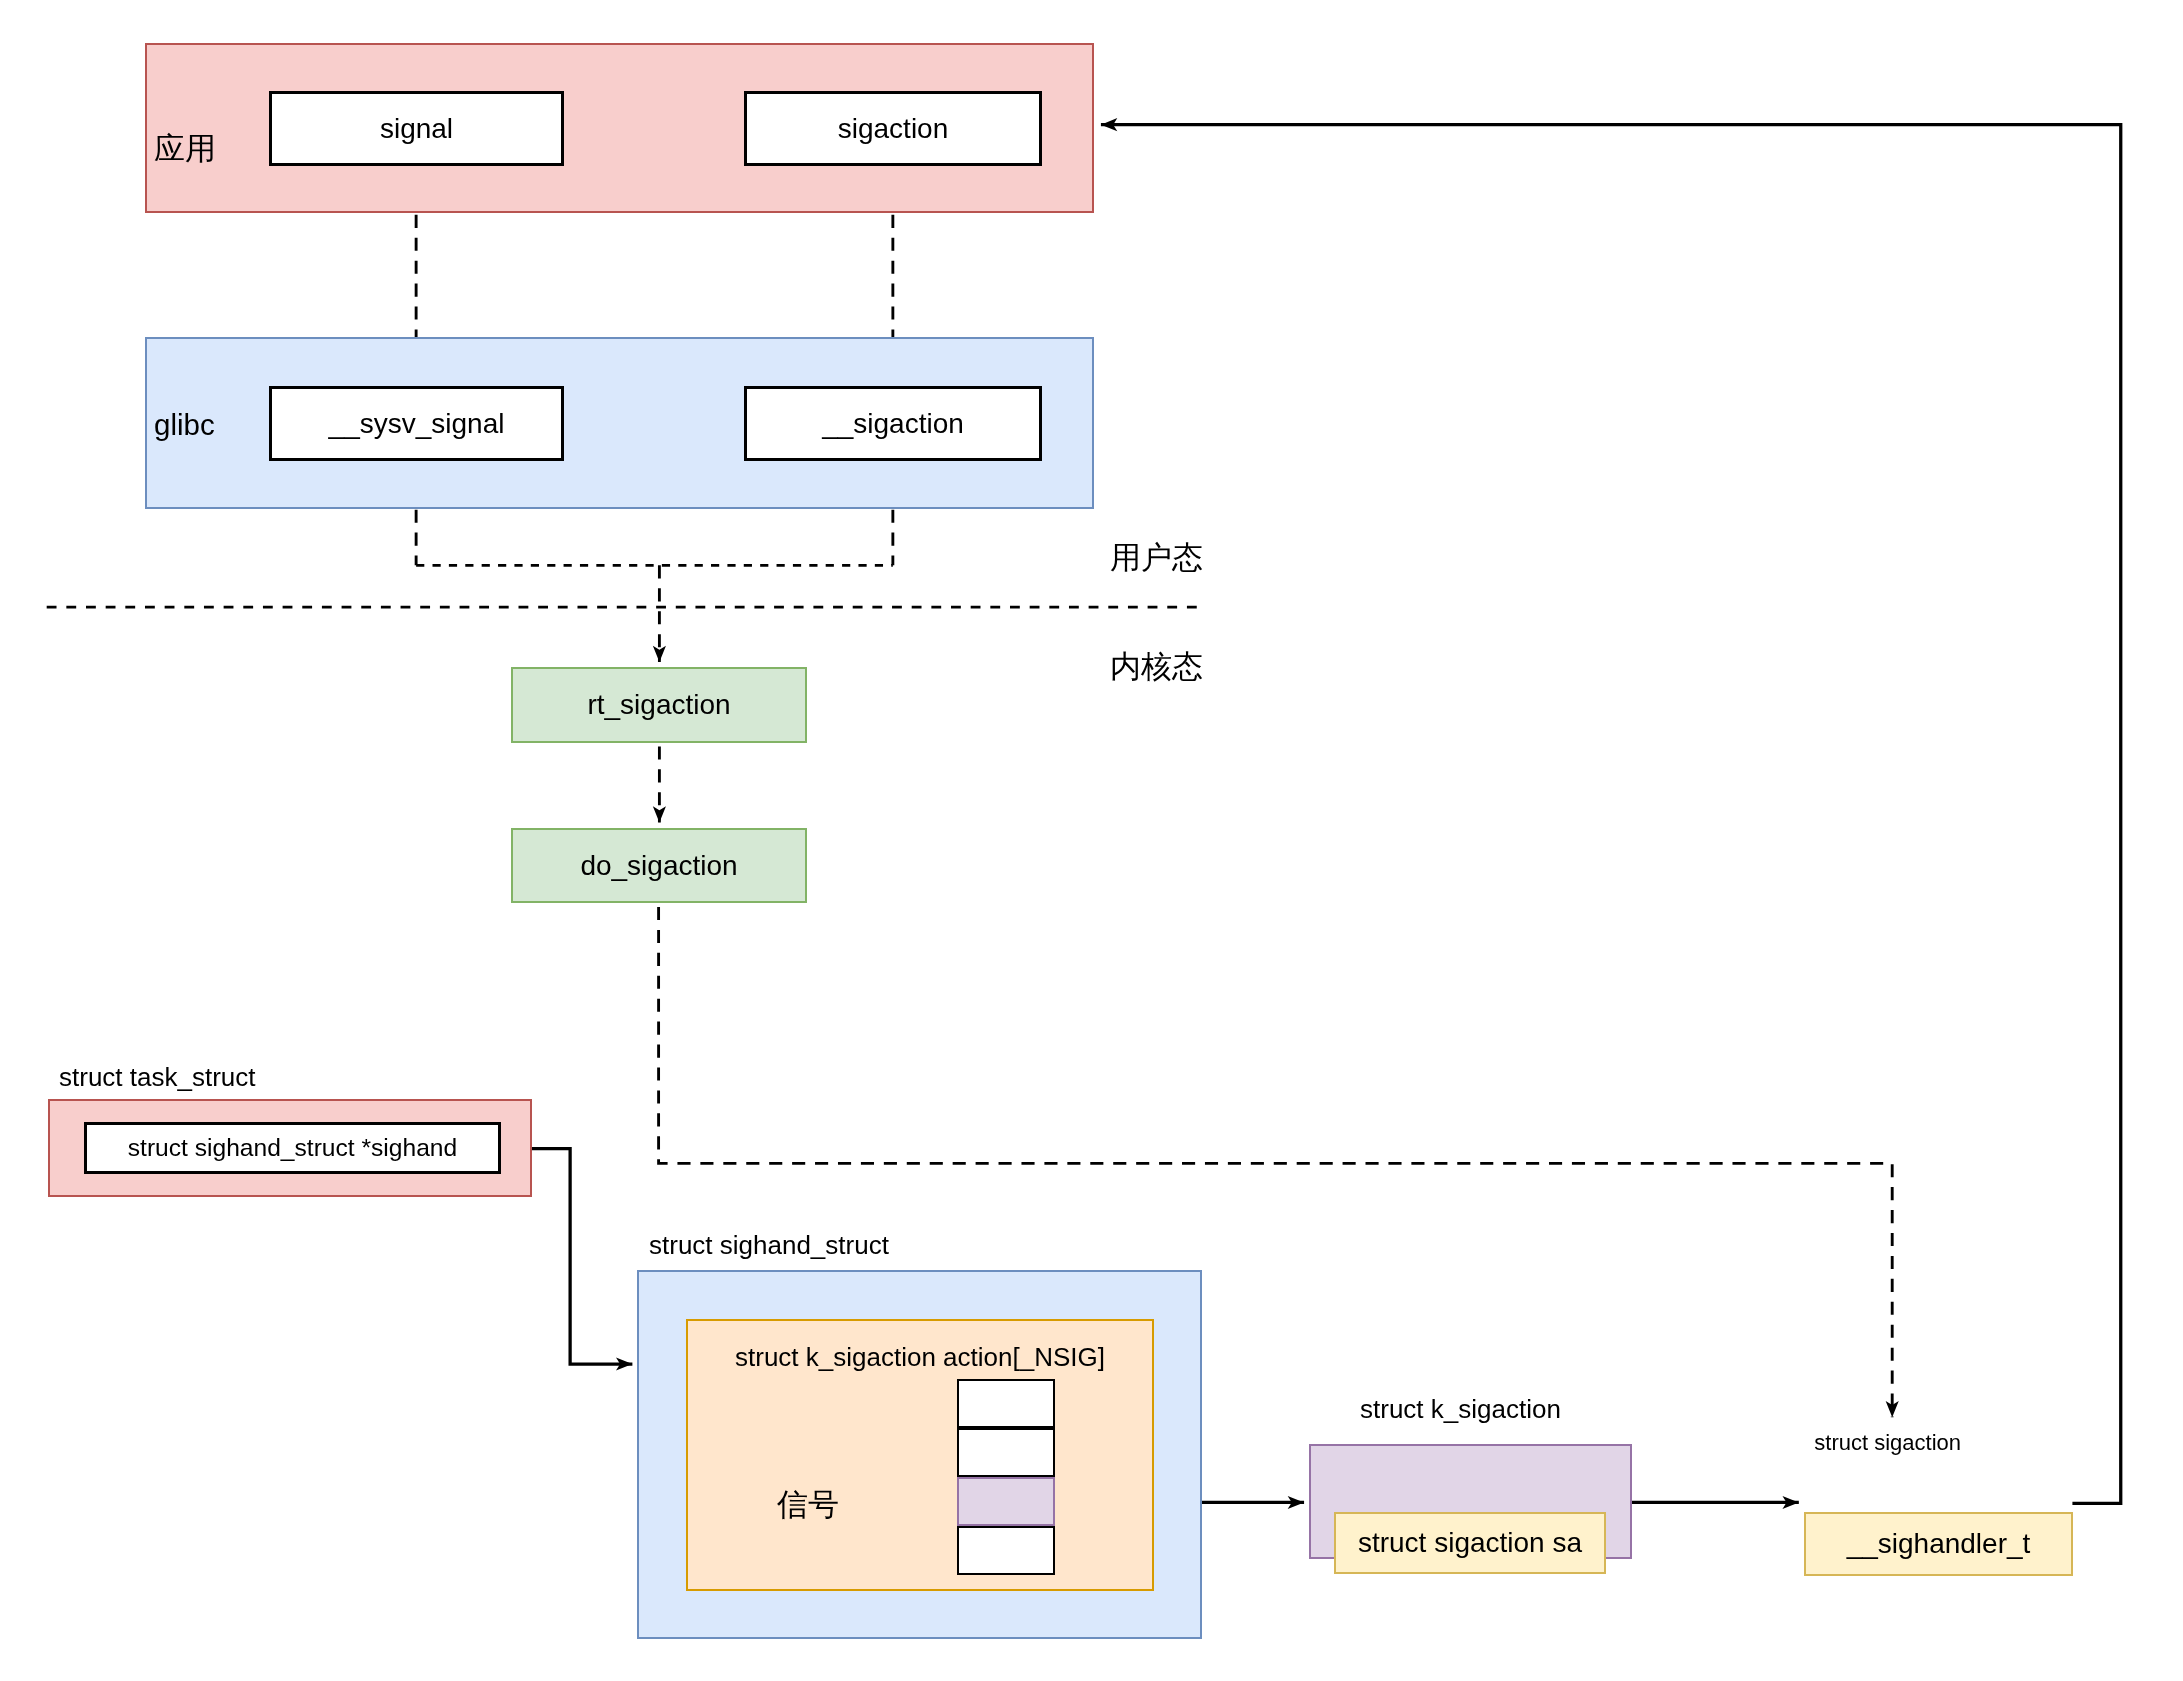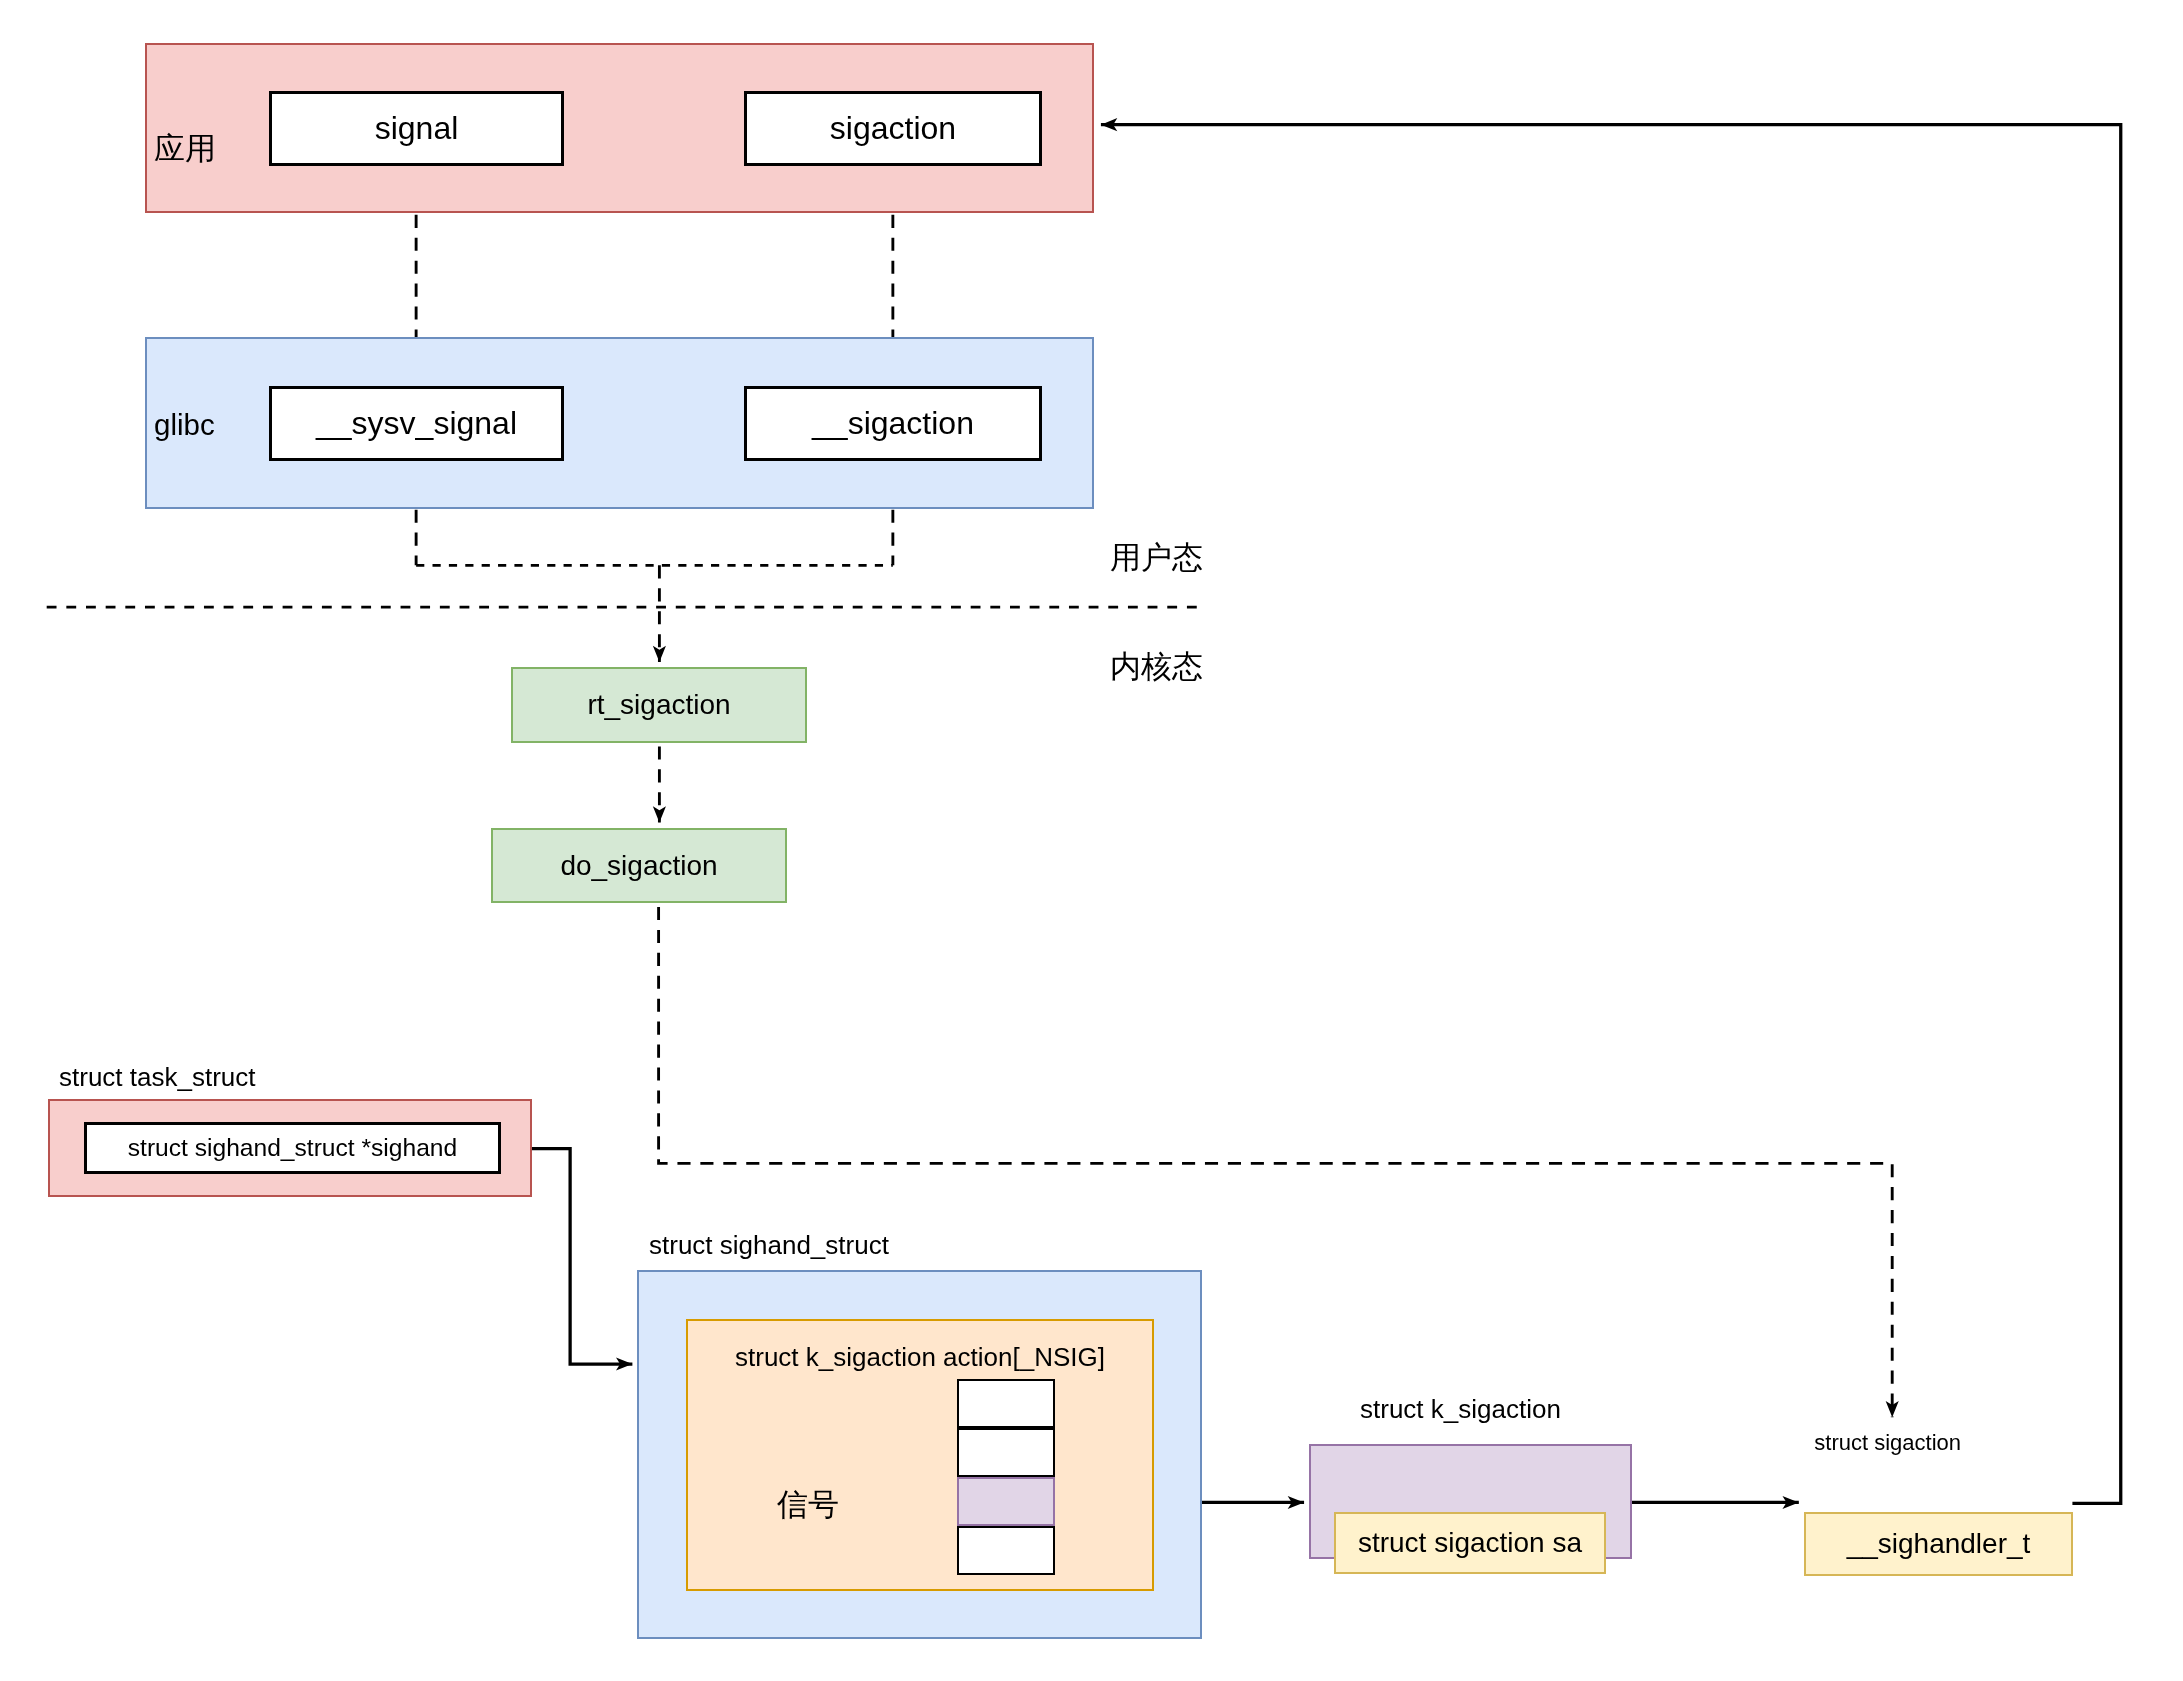--- a/index.html
+++ b/index.html
@@ -15,21 +15,21 @@
     box-sizing:border-box;
     display:flex;align-items:center;justify-content:center;
     text-align:center;
   }
   .container-red{background:#F8CECC;border:2.5px solid #B85450;}
   .container-blue{background:#DAE8FC;border:2.5px solid #6C8EBF;}
   .container-green{background:#D5E8D4;border:2.5px solid #82B366;}
   .container-orange{background:#FFE6CC;border:2.5px solid #D79B00;}
   .container-purple{background:#E1D5E7;border:2.5px solid #9673A6;}
   .container-yellow{background:#FFF2CC;border:2.5px solid #D6B656;margin-top:40px;}
-  .plain-box{background:#FFFFFF;border:3.3px solid #000000;font-size:32px;}
+  .plain-box{background:#FFFFFF;border:3.3px solid #000000;font-size:28px;}
   .label{
     position:absolute;
     font-size:24.6px;
     white-space:nowrap;
   }
   .cjk{
     font-family:"DejaVu Serif", serif;
     font-size:31px;
   }
   .box-text{font-size:28px;}
@@ -95,21 +95,21 @@
   <div class="box plain-box" style="left:744px;top:386px;width:298px;height:75px;">
     <span>__sigaction</span>
   </div>
 
   <div class="label cjk" style="left:1110px;top:537px;">用户态</div>
   <div class="label cjk" style="left:1110px;top:646px;">内核态</div>
 
   <div class="box container-green box-text" style="left:511px;top:667px;width:296px;height:76px;">
     <span>rt_sigaction</span>
   </div>
-  <div class="box container-green box-text" style="left:491px;top:828px;width:296px;height:75px;">
+  <div class="box container-green box-text" style="left:511px;top:828px;width:296px;height:75px;">
     <span>do_sigaction</span>
   </div>
 
   <div class="label" style="left:59px;top:1062px;font-size:26px;">struct task_struct</div>
   <div class="box container-red" style="left:48px;top:1099px;width:484px;height:98px;"></div>
   <div class="box plain-box" style="left:84px;top:1122px;width:417px;height:52px;font-size:24.6px;">
     <span>struct sighand_struct *sighand</span>
   </div>
 
   <div class="label" style="left:649px;top:1230px;font-size:26px;">struct sighand_struct</div>

